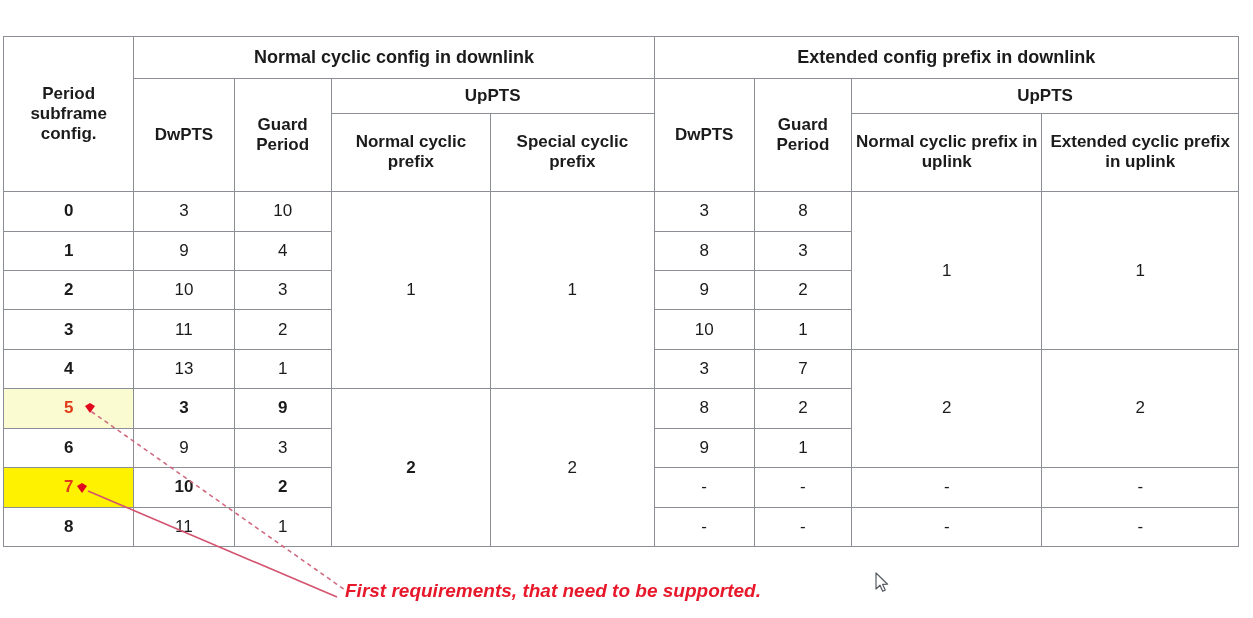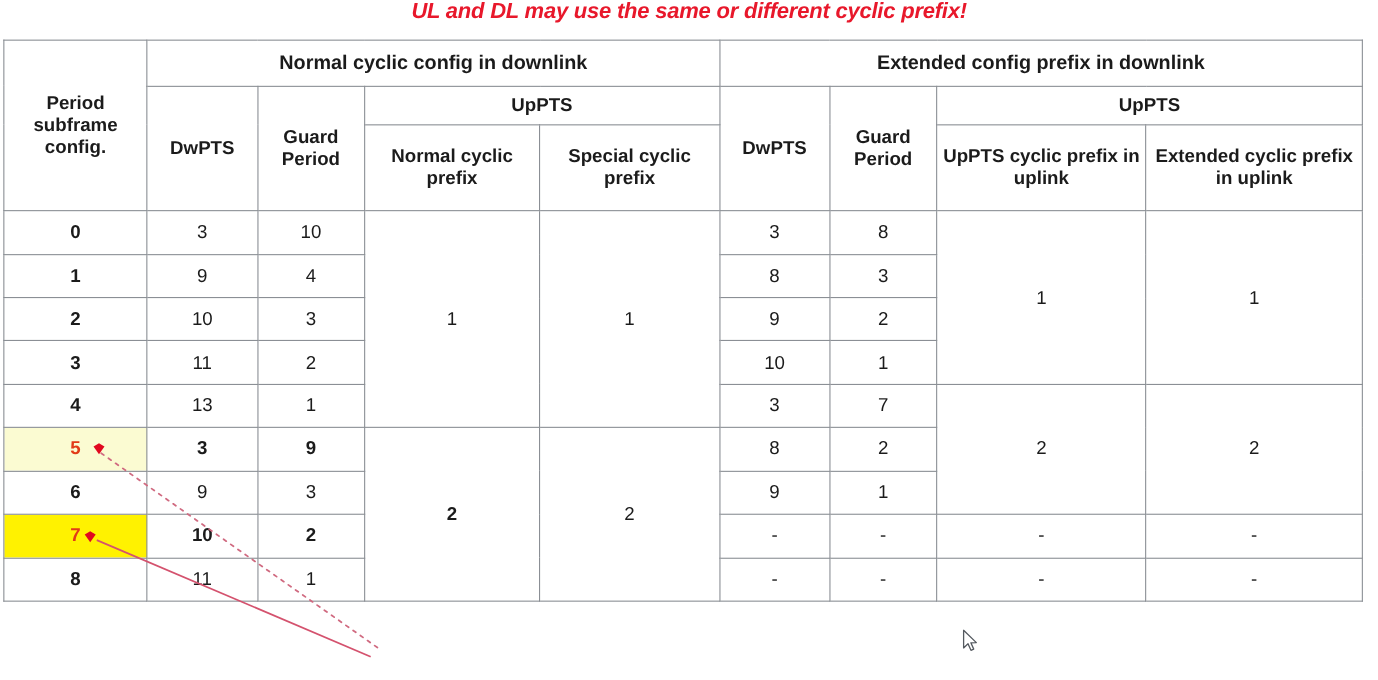--- a/index.html
+++ b/index.html
@@ -92,21 +92,20 @@
     font-size:19px;
     white-space:nowrap;
   }
   .cursor{position:absolute;left:875px;top:572px;width:16px;height:22px;}
 </style>
 </head>
 <body>
 
 <div id="root">
 
-  <div class="title">UL and DL may use the same or different cyclic prefix!</div>
 
   <div class="tblwrap">
     <table class="grid">
       <colgroup>
         <col style="width:130px">
         <col style="width:100px">
         <col style="width:97px">
         <col style="width:159px">
         <col style="width:163px">
         <col style="width:100px">
@@ -127,21 +126,21 @@
         <td class="hblue" rowspan="2">Guard Period</td>
         <td class="hblue" colspan="2" style="height:34px">UpPTS</td>
         <td class="hblue" rowspan="2">DwPTS</td>
         <td class="hblue" rowspan="2">Guard Period</td>
         <td class="hblue" colspan="2">UpPTS</td>
       </tr>
 
       <tr>
         <td class="hgray">Normal cyclic prefix</td>
         <td class="hgray">Special cyclic prefix</td>
-        <td class="hgray">UpPTS cyclic prefix in uplink</td>
+        <td class="hgray">Normal cyclic prefix in uplink</td>
         <td class="hgray">Extended cyclic prefix in uplink</td>
       </tr>
 
       <tr>
         <td class="idx topline">0</td>
         <td class="topline">3</td>
         <td class="topline">10</td>
         <td class="merge topline" rowspan="5">1</td>
         <td class="merge topline" rowspan="5">1</td>
         <td class="topline sep-left">3</td>
@@ -236,18 +235,19 @@
     </g>
 
     <g>
       <path d="M 85 406 l 5 -3 l 5 3 l -5 7 z" fill="#e1081f"></path>
     </g>
     <g>
       <path d="M 77 486 l 5 -3 l 5 3 l -5 7 z" fill="#e1081f"></path>
     </g>
   </svg>
 
+  <div class="note">First requirements, that need to be supported.</div>
 
   <svg class="cursor" viewBox="0 0 16 22">
     <path d="M1 1 L1 17 L5 13.2 L7.7 19.2 L10.2 18.1 L7.6 12.4 L12.6 12.2 Z" fill="#ffffff" stroke="#555a60" stroke-width="1.2" stroke-linejoin="round"></path>
   </svg>
 
 </div>
 
 </body></html>

